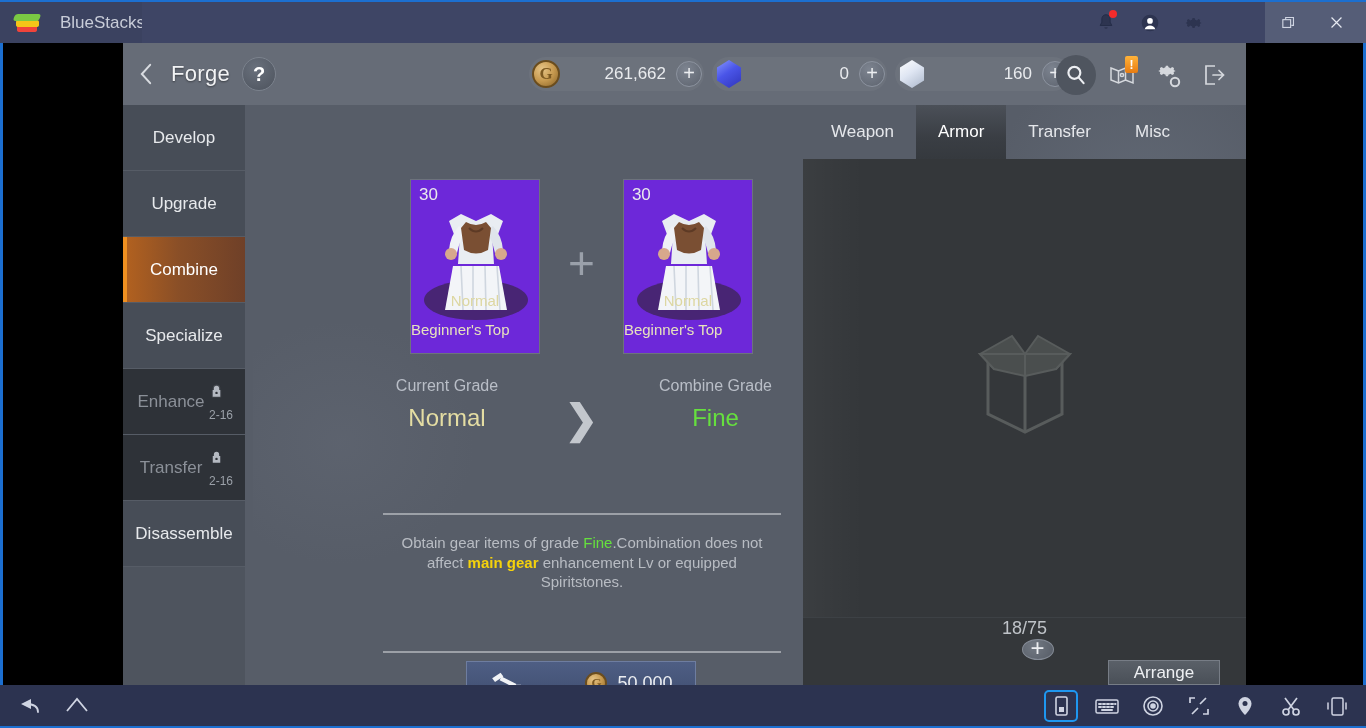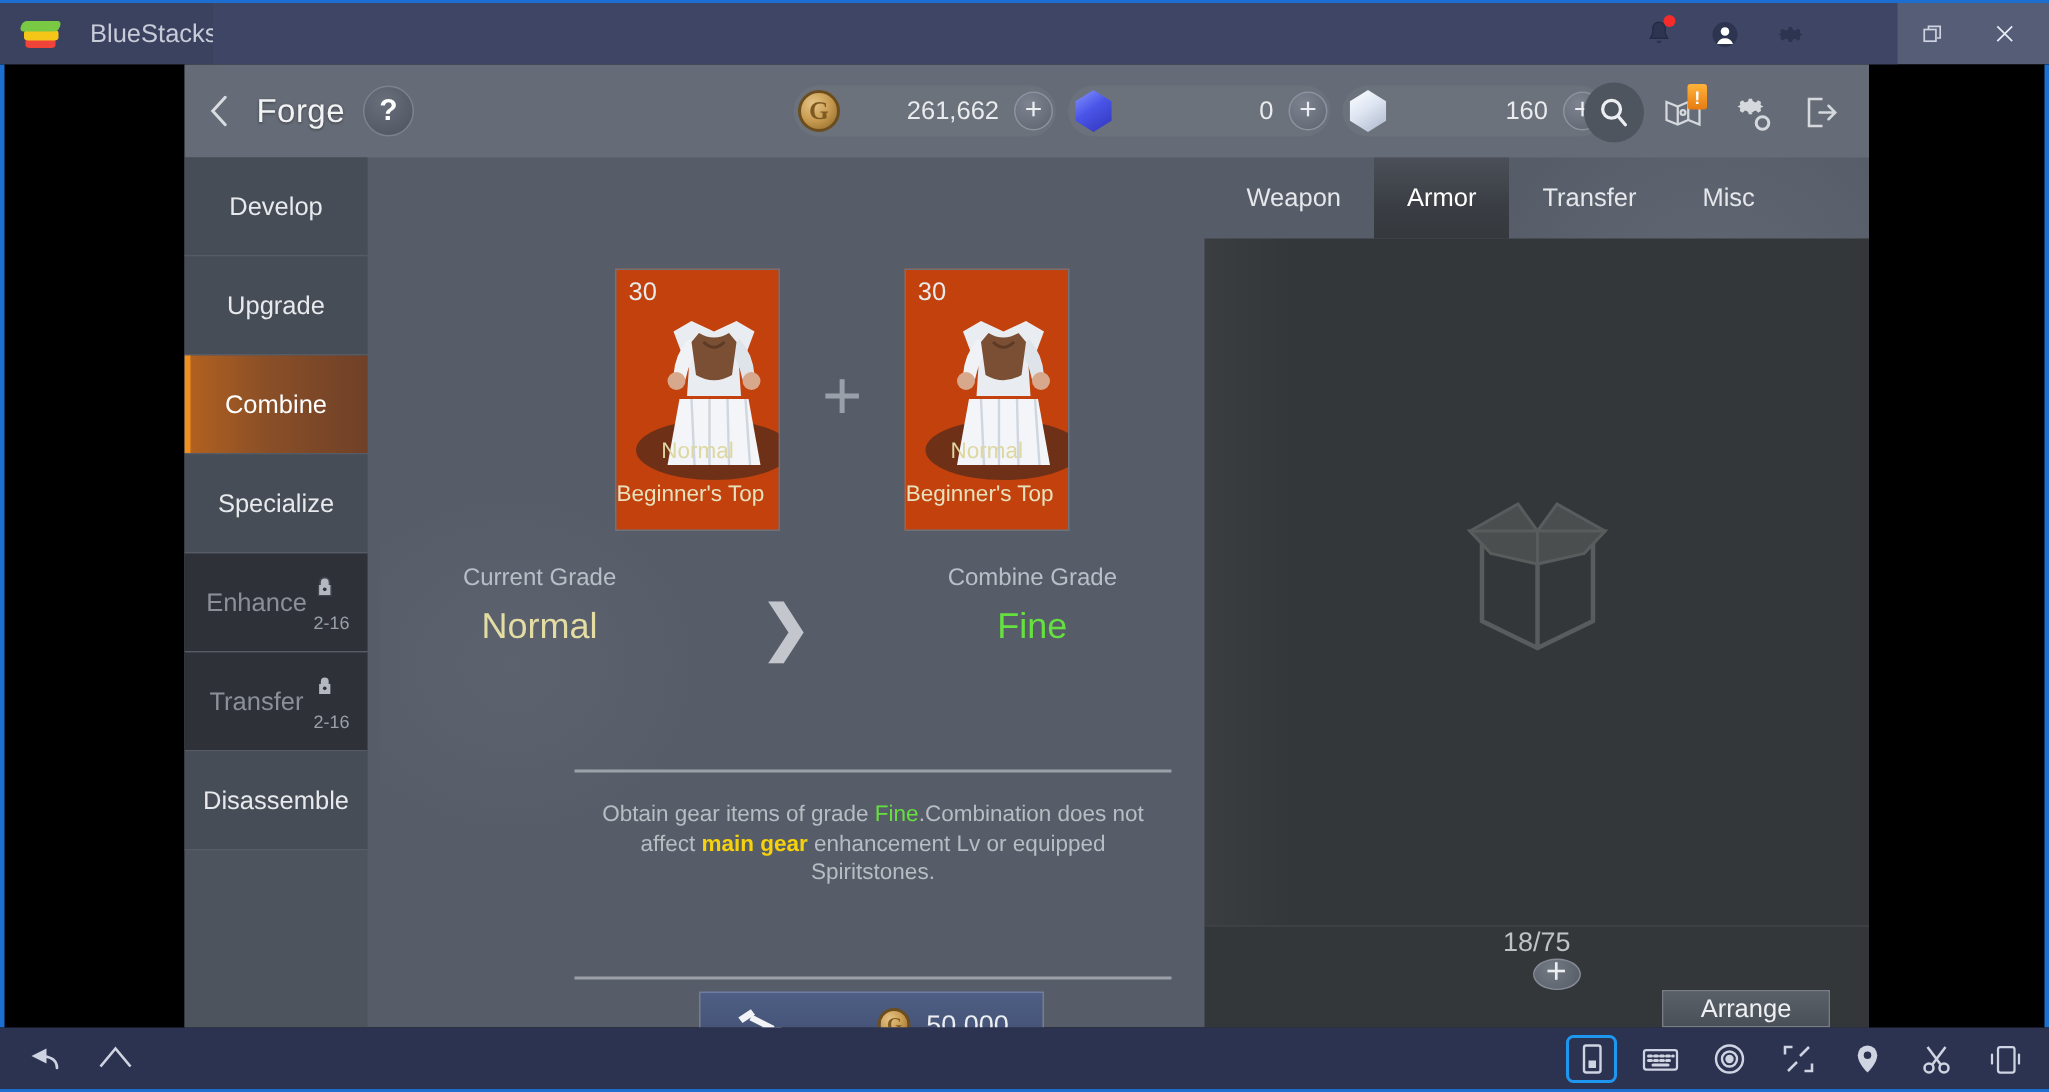--- a/index.html
+++ b/index.html
@@ -212,38 +212,38 @@
   .lock-ico { width:15px;height:16px; margin:0 auto; }
   .lock-lv { font-size:12px; color:#9aa0a8; margin-top:1px; }
 
   
   .left-panel { position:absolute; left:122px; top:62px; width: 558px; bottom:0; }
   .items-row {
     position:absolute; left: 165px; top: 74px;
     display:flex; align-items:center; gap: 28px;
   }
   .item-card {
-    width:110px;height:175px; background:#c2410c; border:1px solid #6d737d;
+    width:130px;height:175px; background:#6d28d9; border:1px solid #6d737d;
     position:relative; overflow:hidden;
   }
   .item-lv { position:absolute; left:8px; top:5px; color:#e9eaec; font-size:17px; z-index:3;}
   .item-art { position:absolute; left:0; right:0; top: 16px; height:128px; }
   .item-grade {
     position:absolute; left:0; right:0; bottom:44px; text-align:center;
     color:#ddd7a1; font-size:15px; z-index:3;
   }
   .item-name {
     position:absolute; left:0; right:0; bottom:15px; 
     color:#e7e2bd; font-size:15px; z-index:3;
   }
   .plus-big { color:#9aa0aa; font-size:46px; font-weight:300; line-height:1; padding-bottom:8px;}
 
   .grade-row {
     position:absolute; left: 0; right: 0; top: 272px;
-    display:flex; align-items:flex-start; justify-content:center; gap: 60px;
+    display:flex; align-items:flex-start; justify-content:flex-end; gap: 30px;
   }
   .grade-col { width: 175px; text-align:center; }
   .grade-cap { color:#b9bec7; font-size:16px; }
   .grade-val { font-size:24px; margin-top:9px; }
   .grade-val.cur { color:#e4dda3; }
   .grade-val.next { color:#66e03e; }
   .grade-arrow { color:#c3c7cd; font-size:40px; font-weight:bold; line-height:1; margin-top:22px;}
 
   .divider { position:absolute; left: 138px; width: 398px; height:2px; background:#c2c5ca; opacity:.65;}
   .desc {

